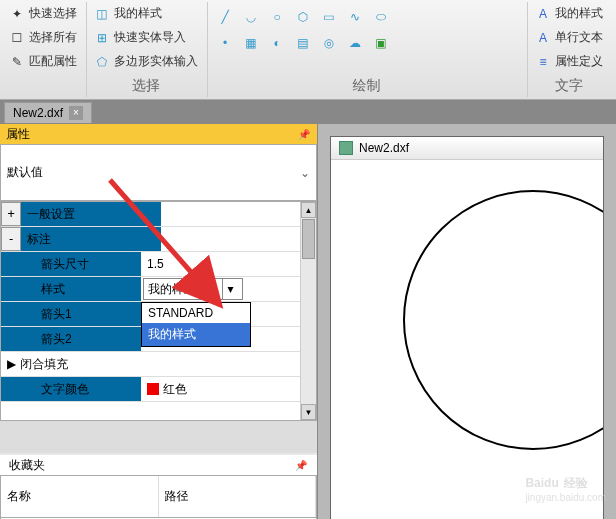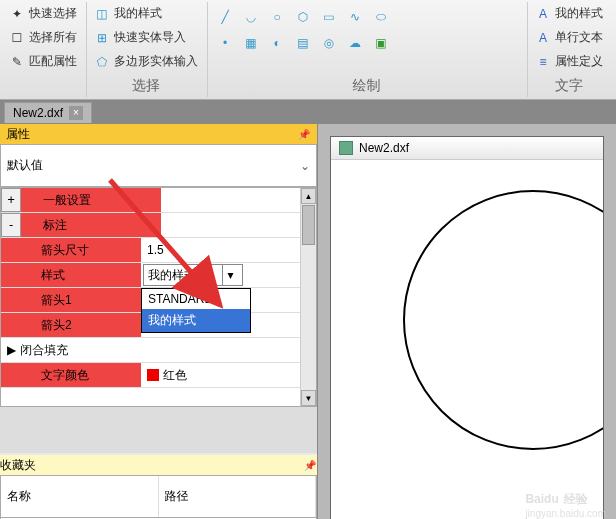--- a/index.html
+++ b/index.html
@@ -10,51 +10,51 @@
 .ribbon-btn span{color:#333}
 .ribbon-icon{width:16px;height:16px;display:inline-flex;align-items:center;justify-content:center}
 .group-label{text-align:center;color:#666;font-size:14px;margin-top:auto;padding:2px 0}
 .tabstrip{height:24px;background:#888;display:flex;align-items:center;padding:0 4px}
 .tab{background:#b8b8b8;padding:3px 8px;display:flex;align-items:center;gap:6px;border:1px solid #999;border-bottom:none}
 .tab-close{width:14px;height:14px;background:#999;color:#fff;display:flex;align-items:center;justify-content:center;font-size:10px;cursor:pointer}
 .main{display:flex;height:434px}
 .left-panel{width:318px;display:flex;flex-direction:column;border-right:1px solid #888}
 .panel-header{background:#f8c838;height:20px;padding:2px 6px;color:#000;display:flex;justify-content:space-between;align-items:center}
 .pin{color:#888;font-size:10px}
-.default-header{background:#fff;border:1px solid #aaa;padding:12px 6px;display:flex;justify-content:space-between;align-items:center}
+.default-header{background:#fff;border:1px solid #aaa;padding:19px 6px;display:flex;justify-content:space-between;align-items:center}
 .chevron{color:#666}
 .props-area{background:#fff;flex:0 0 auto;height:220px;display:flex;border:1px solid #aaa;position:relative}
 .props-grid{flex:1;overflow:hidden}
 .props-row{display:flex;border-bottom:1px solid #ddd;height:25px;align-items:stretch}
 .props-exp{width:20px;text-align:center;border:1px solid #999;background:#f0f0f0;display:flex;align-items:center;justify-content:center;font-family:monospace;cursor:pointer}
-.props-label{flex:0 0 140px;padding:4px 22px;display:flex;align-items:center;background:#ef4444}
+.props-label{flex:0 0 140px;padding:4px 6px;display:flex;align-items:center;background:#0369a1}
 .props-label.indent{padding-left:40px}
 .props-value{flex:1;padding:4px 6px;display:flex;align-items:center;gap:4px;background:#fff;position:relative}
 .dropdown-cell{border:1px solid #888;display:flex;align-items:center;padding:0 4px;height:22px;background:#fff;width:100px;justify-content:space-between}
 .dropdown-btn{width:16px;height:20px;border-left:1px solid #888;display:flex;align-items:center;justify-content:center;cursor:pointer}
 .dropdown-list{position:absolute;top:25px;left:0;width:110px;border:1px solid #000;background:#fff;z-index:100}
 .dropdown-opt{padding:3px 6px;cursor:pointer}
 .dropdown-opt.sel{background:#3874d6;color:#fff}
 .color-swatch{width:12px;height:12px;display:inline-block}
 .scrollbar{width:16px;background:#e8e8e8;border-left:1px solid #ccc;display:flex;flex-direction:column}
 .scroll-btn{height:16px;background:#ddd;border:1px solid #aaa;display:flex;align-items:center;justify-content:center;font-size:8px;cursor:pointer}
 .scroll-thumb{background:#c0c0c0;border:1px solid #999;margin:1px}
 .fav-section{margin-top:2px}
-.fav-header{background:#fef9c3;height:20px;padding:2px 0;display:flex;justify-content:space-between;align-items:center}
+.fav-header{background:#ffffff;height:20px;padding:2px 9px;display:flex;justify-content:space-between;align-items:center}
 .fav-cols{display:flex;background:#fff;border:1px solid #aaa}
 .fav-col{flex:1;padding:12px 6px;border-right:1px solid #ddd}
 .fav-body{background:#fff;height:40px;border:1px solid #aaa;border-top:none}
 .canvas-area{flex:1;background:#b8b8b8;padding:12px;position:relative}
 .doc-window{background:#fff;border:1px solid #666;height:100%;display:flex;flex-direction:column}
 .doc-title{background:linear-gradient(#fff,#e8e8e8);padding:4px 8px;display:flex;align-items:center;gap:6px;border-bottom:1px solid #ccc}
 .doc-icon{width:14px;height:14px;background:#6a8;border:1px solid #486}
 .doc-canvas{flex:1;background:#fff;position:relative;overflow:hidden}
 .circle{position:absolute;right:-60px;top:30px;width:260px;height:260px;border:2px solid #000;border-radius:50%}
 .red-arrow{position:absolute;top:170px;left:100px;z-index:200;pointer-events:none}
-.watermark{position:absolute;right:10px;bottom:0;color:#ccc;font-size:18px;font-weight:bold;opacity:.6}
+.watermark{position:absolute;right:10px;bottom:16px;color:#ccc;font-size:18px;font-weight:bold;opacity:.6}
 .watermark small{display:block;font-size:10px;font-weight:normal;text-align:right}
 .spacer{flex:1}
 </style>
 </head>
 <body>
 
 <div class="ribbon">
   <div class="ribbon-group">
     <div style="display:flex;flex-direction:column;gap:1px">
       <div class="ribbon-btn">

